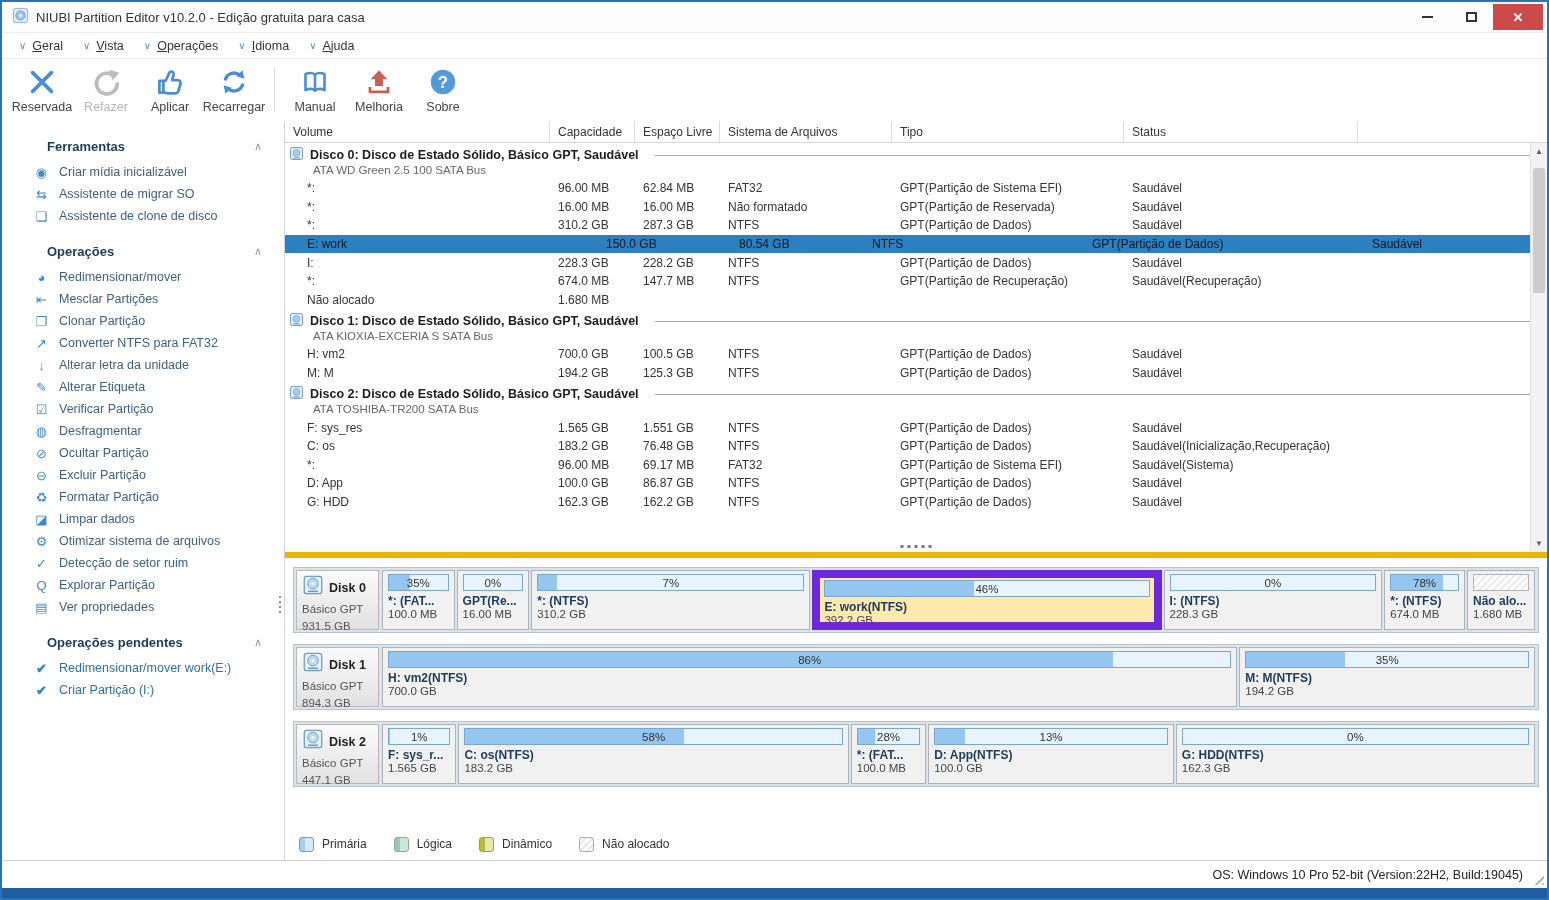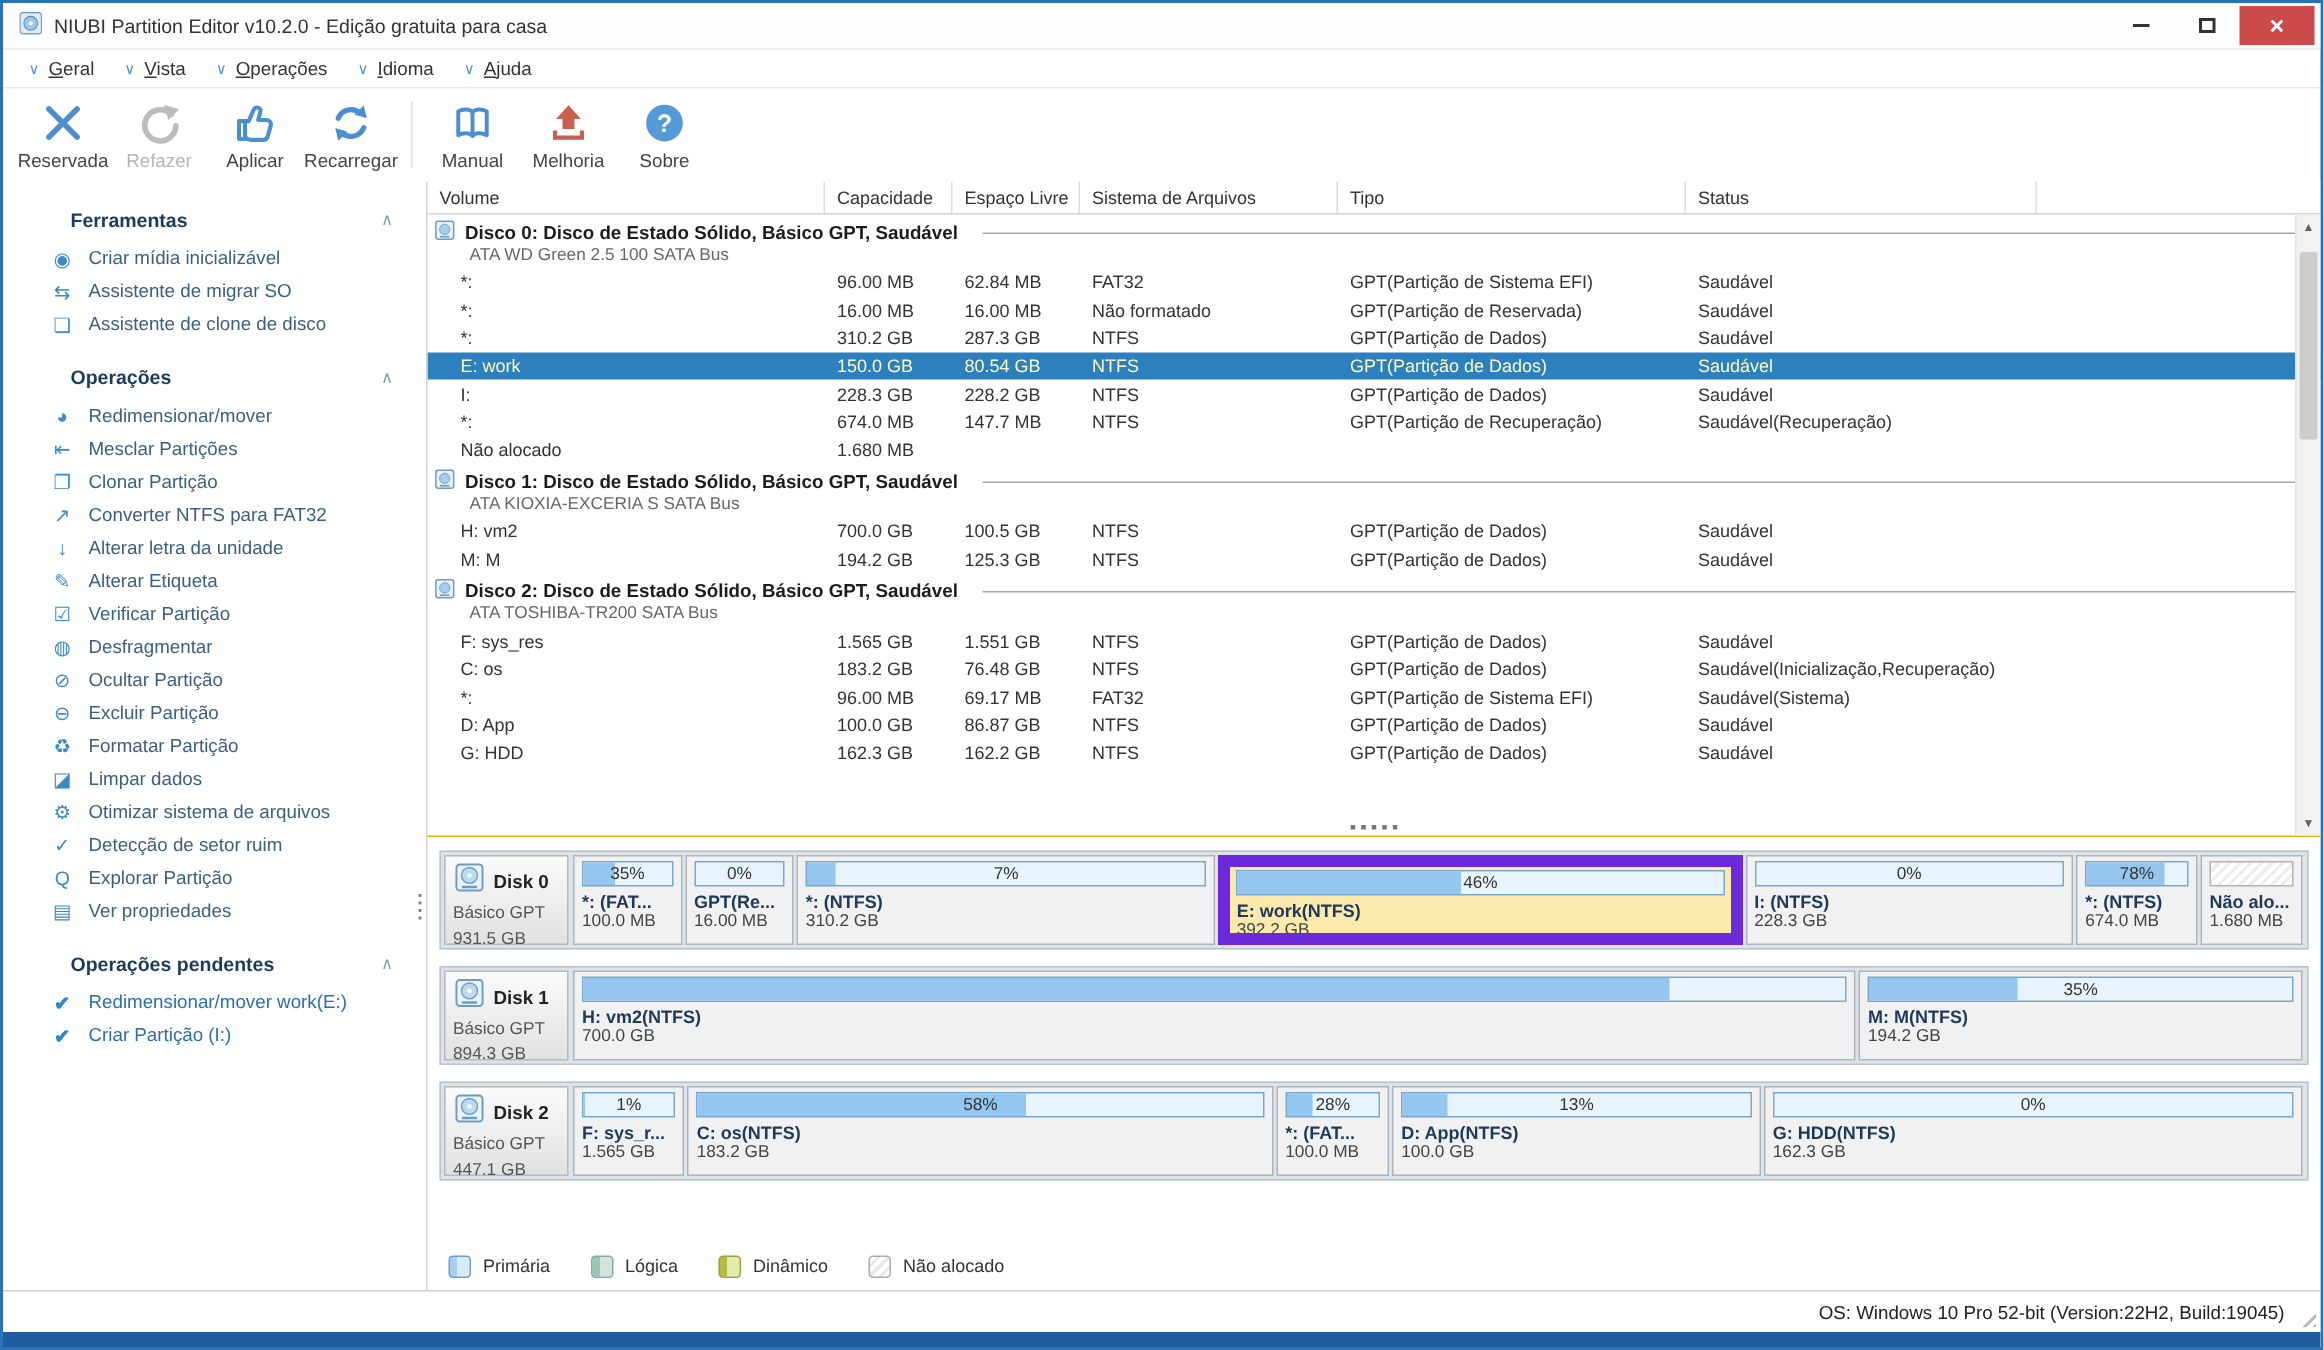--- a/index.html
+++ b/index.html
@@ -43,37 +43,37 @@
   .sb-item { display:flex; align-items:center; gap:9px; padding:3.5px 6px 3.5px 31px; color:#3c5f80; }
   .sb-ico { width:17px; text-align:center; color:#3d8ac9; font-size:13px; flex:none; }
   .sec.pending .sb-item { color:#2d6ea9; }
   .sec.pending .sb-ico { color:#2f86c9; font-weight:bold; }
   .handle { position:absolute; right:3px; top:475px; display:flex; flex-direction:column; gap:3px; }
   .handle i { width:2px; height:2px; background:#8a8a8a; }
 
   .content { flex:1; display:flex; flex-direction:column; min-width:0; background:#fff; }
 
   
-  .table { position:relative; height:437px; flex:none; border-bottom:1px solid #eab308;
+  .table { position:relative; height:437px; flex:none; border-bottom:6px solid #eab308;
            overflow:hidden; --cols:265px 85px 85px 172px 232px 234px 1fr; }
   .thead { display:grid; grid-template-columns:var(--cols); height:22px; align-items:center;
            border-bottom:1px solid #d5d5d5; font-size:12px; color:#333; }
   .hcell { height:100%; display:flex; align-items:center; padding:0 8px; border-right:1px solid #dcdcdc;
            white-space:nowrap; overflow:hidden; }
   .hcell.filler { border-right:none; }
   .tbody { font-size:12px; color:#333; }
   .ghead { padding:3px 8px 0 4px; }
   .ghead-top { display:flex; align-items:center; gap:6px; height:18px; }
   .gtitle { font-weight:bold; color:#1c1c1c; font-size:12.5px; white-space:nowrap; }
   .ghead-rule { flex:1; height:0; border-top:1px solid #a8a8a8; margin:0 8px 0 10px; }
   .ghead-sub { padding-left:24px; color:#666; font-size:11.5px; height:15px; white-space:nowrap; }
   .trow { display:grid; grid-template-columns:var(--cols); height:18.6px; align-items:center; }
   .trow .cell { padding:0 8px; white-space:nowrap; overflow:hidden; }
   .trow .c-vol { padding-left:22px; }
-  .trow.sel { background:#2d80be; color:#fef9c3; }
+  .trow.sel { background:#2d80be; color:#0f172a;gap:48px; }
   .tdots { position:absolute; bottom:4px; left:50%; transform:translateX(-50%); display:flex; gap:4px; }
   .tdots i { width:3px; height:3px; background:#777; }
 
   
   .vscroll { position:absolute; top:22px; right:0; bottom:0; width:17px; background:#f2f2f2;
              border-left:1px solid #e2e2e2; display:flex; flex-direction:column; }
   .varrow { height:17px; display:flex; align-items:center; justify-content:center; font-size:8px; color:#606060; }
   .vtrack { flex:1; position:relative; }
   .vthumb { position:absolute; top:8px; left:2px; right:2px; height:125px; background:#cdcdcd; border-radius:2px; }
   .varrow.down { margin-top:auto; }
@@ -607,20 +607,21 @@
                     <rect x="6.5" y="18" width="11" height="1.8" fill="#6d9cc3"></rect>
                   </svg></span>
                 <span>Disk 1</span>
               </div>
               <div class="dh-sub">Básico GPT</div>
               <div class="dh-sub">894.3 GB</div>
             </div>
             <div class="pblock" style="--w: 865;">
               <div class="pbar">
                 <div class="pfill" style="width: 86%;"></div>
+                <div class="ppct">86%</div>
               </div>
               <div class="pl1">H: vm2(NTFS)</div>
               <div class="pl2">700.0 GB</div>
             </div>
             <div class="pblock" style="--w: 291;">
               <div class="pbar">
                 <div class="pfill" style="width: 35%;"></div>
                 <div class="ppct">35%</div>
               </div>
               <div class="pl1">M: M(NTFS)</div>

